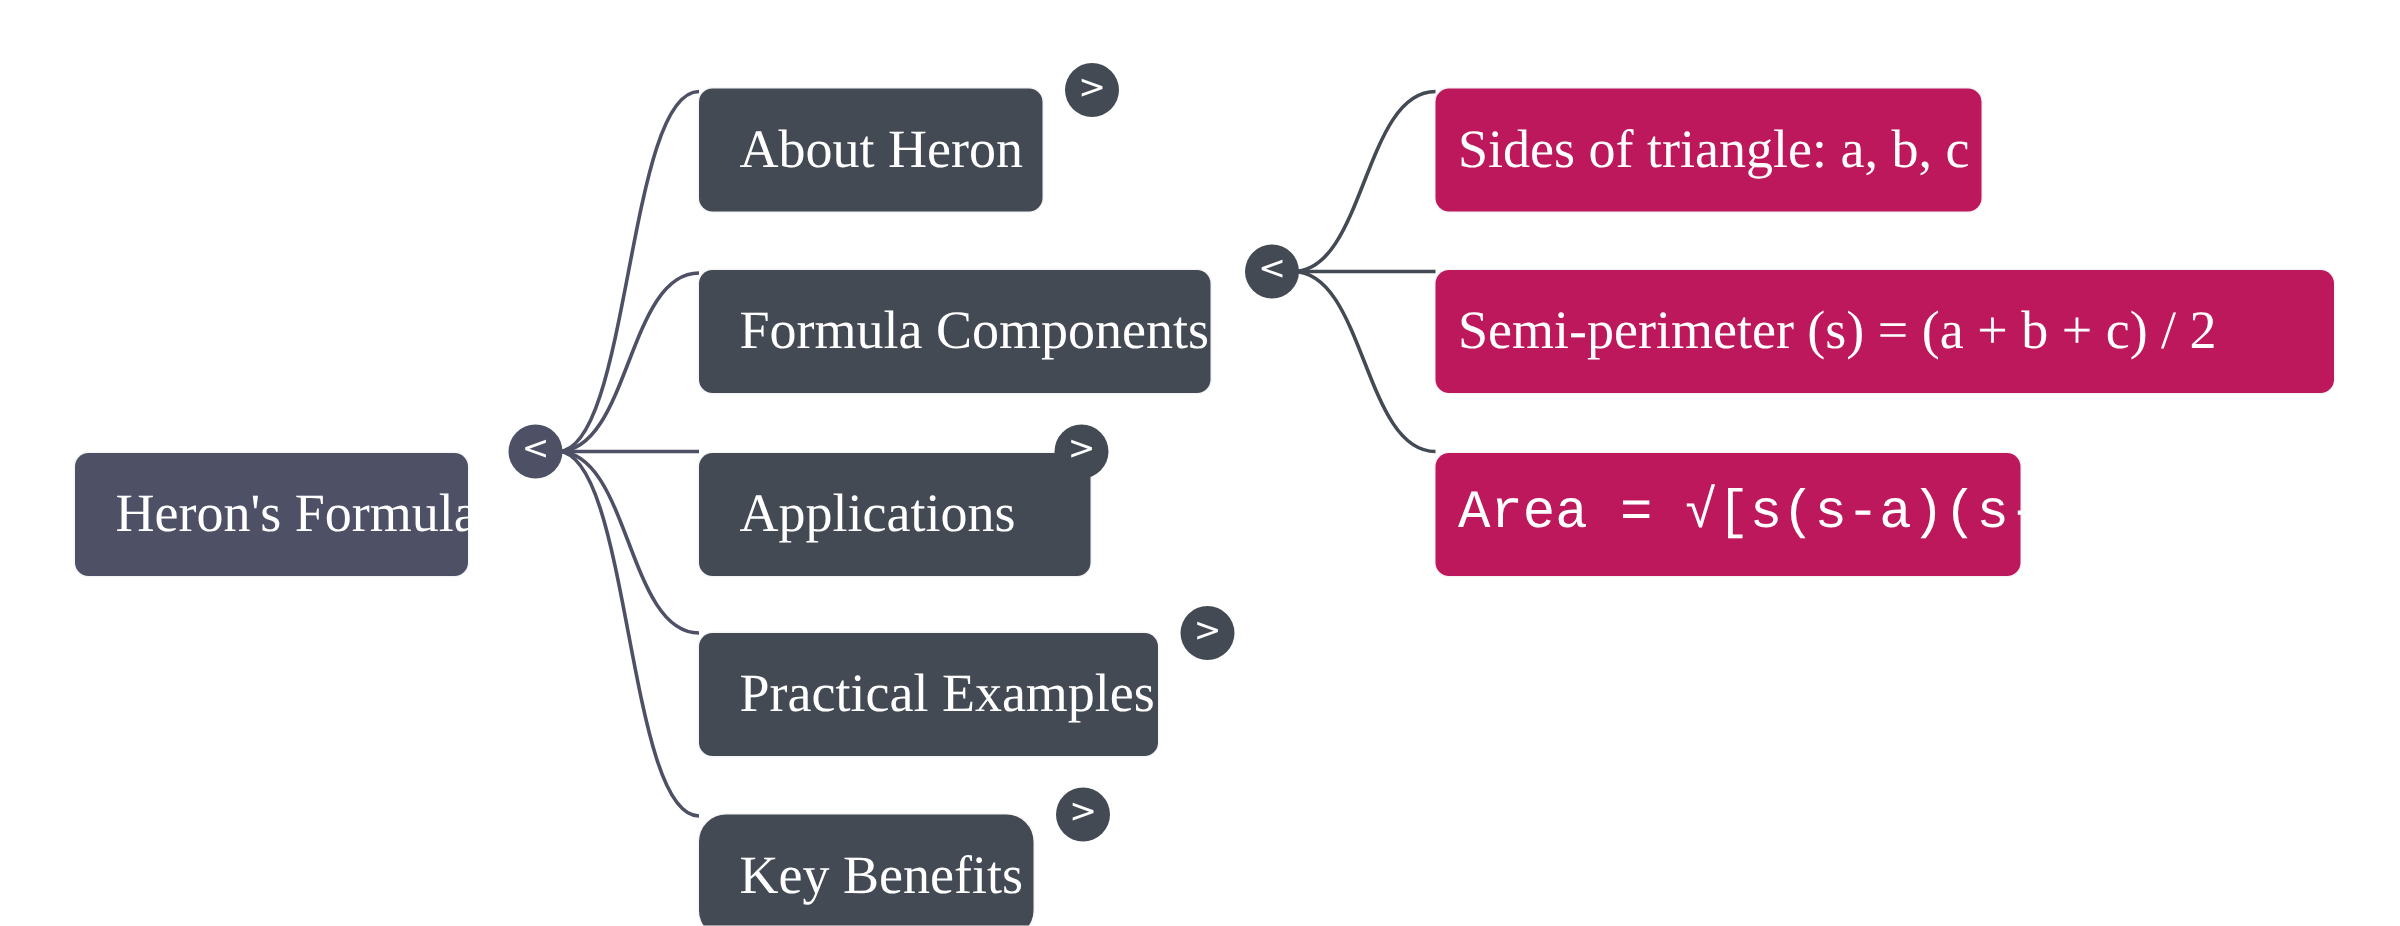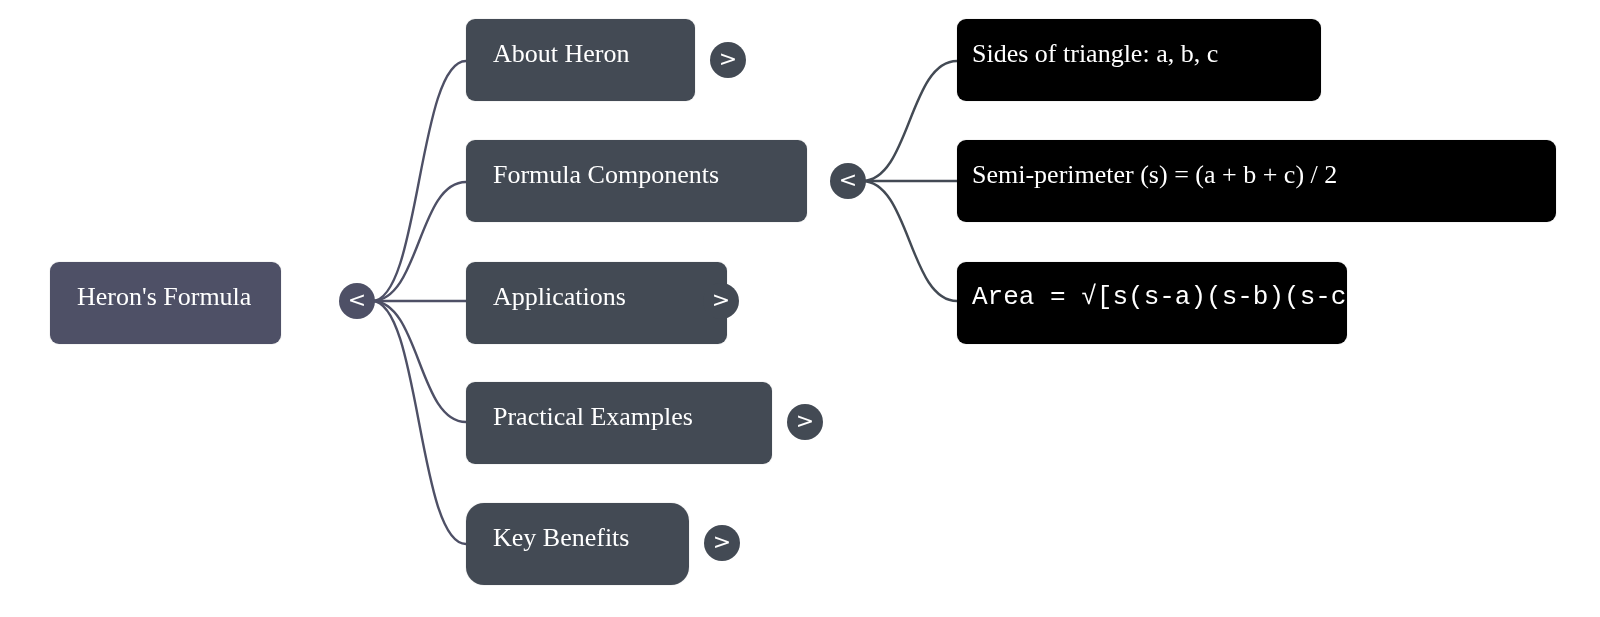--- a/index.html
+++ b/index.html
@@ -1,25 +1,25 @@
 <!DOCTYPE html>
 <html><head>
 <meta charset="utf-8">
 <style>
   html, body { margin: 0; padding: 0; background: #ffffff; }
   body { width: 1600px; height: 617px; position: relative; overflow: hidden;
          font-family: "Liberation Serif", "DejaVu Serif", serif; }
   #links { position: absolute; left: 0; top: 0; width: 1600px; height: 617px; }
   .node { position: absolute; height: 82px; border-radius: 9px; color: #ffffff;
-          font-size: 26px; line-height: 1; box-sizing: border-box;
+          font-size: 36px; line-height: 1; box-sizing: border-box;
           padding: 22px 0 0 27px; white-space: nowrap;
-          box-shadow: 0 0 0 1px rgba(0,0,0,0.04); cursor: pointer; }
+          box-shadow: 0 0 0 1px rgba(0,0,0,0.04); cursor: pointer; margin-top: 40px; }
   .node.root { background: #4e5066; }
   .node.lvl1 { background: #434a54; }
-  .node.lvl2 { background: #000000; padding-left: 15px; }
+  .node.lvl2 { background: #be185d; padding-left: 15px; }
   .toggle { position: absolute; width: 36px; height: 36px; border-radius: 50%;
             color: #ffffff; display: flex; align-items: center; justify-content: center;
             font-family: "DejaVu Sans", sans-serif; font-size: 22px; line-height: 1;
             cursor: pointer; }
   .toggle.root-t { background: #4e5066; }
   .toggle.l1-t { background: #434a54; }
   .toggle span { display: block; margin-top: -2px; }
 </style>
 </head>
 <body>
@@ -32,21 +32,21 @@
     <path d="M372,301 C420,301 418,422 466,422"></path>
     <path d="M372,301 C420,301 418,544 466,544"></path>
   </g>
   <g fill="none" stroke="#434a54" stroke-width="2.4">
     <path d="M862,181 C910,181 909,61 957,61"></path>
     <path d="M862,181 L957,181"></path>
     <path d="M862,181 C910,181 909,301 957,301"></path>
   </g>
 </svg>
 
-<div class="node root" style="left:50px; top:262px; width:231px;">
+<div class="node root" style="left:50px; top:262px; width:262px;">
   <span>Heron's Formula</span>
 </div>
 <div class="toggle root-t" style="left:339px; top:283px;">
   <span>&lt;</span>
 </div>
 
 <div class="node lvl1" style="left:466px; top:19px; width:229px;">
   <span>About Heron</span>
 </div>
 <div class="toggle l1-t" style="left:710px; top:42px;">

